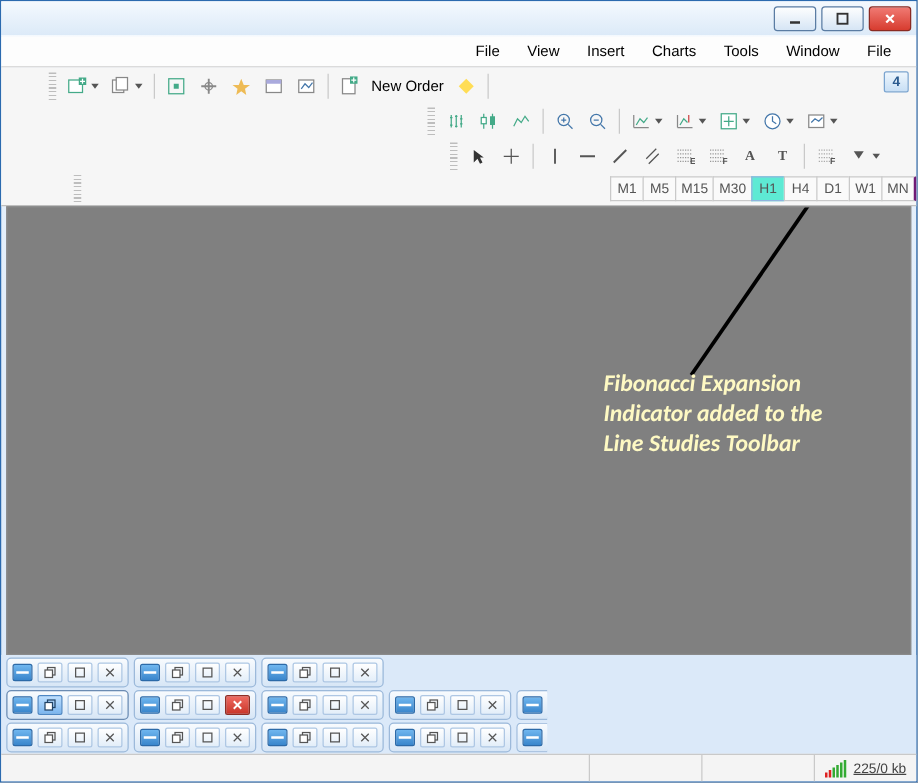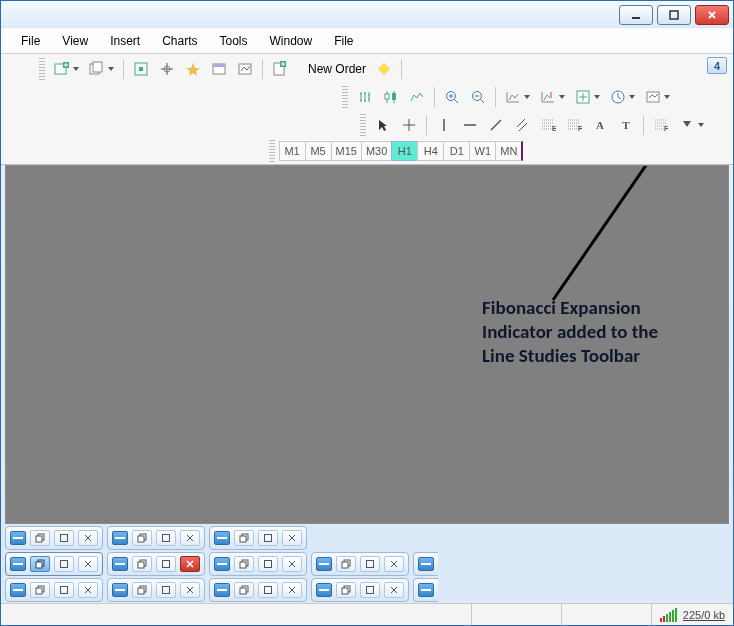--- a/index.html
+++ b/index.html
@@ -11,42 +11,42 @@
     display: flex; flex-direction: column; position: relative;
   }
   .titlebar {
     height: 28px; display: flex; justify-content: flex-end; align-items: center;
     padding: 2px 4px; background: linear-gradient(to bottom, #f4f9fe, #dceaf8);
     border-bottom:1px solid transparent;
   }
   .winbtn { width:34px; height:20px; margin-left:4px; border:1px solid #5a7ca3; border-radius:3px; display:flex; align-items:center; justify-content:center; background:linear-gradient(to bottom,#fdfefe,#d6e5f5); cursor:default;}
   .winbtn.close { background:linear-gradient(to bottom,#f07a73,#d73c2f); border-color:#8a2a22;}
   .winbtn svg { display:block; }
-  .menubar { height:22px; display:flex; align-items:center; padding:12px 10px; gap:2px; background:#fdfdfd; border-bottom:1px solid #d0d0d0;}
+  .menubar { height:22px; display:flex; align-items:center; padding:12px 10px; gap:2px; background:#fdfdfd; border-bottom:1px solid #d0d0d0;justify-content:flex-end;}
   .menuitem { padding:3px 10px; border-radius:2px;}
   .toolbar-area { background:#f6f6f6; border-bottom:1px solid #bfbfbf; padding:1px 0;}
   .tb-row { display:flex; align-items:center; height:28px; position:relative;}
   .tb-row.r1 { justify-content:flex-start; padding-left:38px;}
   .tb-row.r2 { justify-content:flex-end; padding-right:58px;}
   .tb-row.r3 { justify-content:flex-end; padding-right:24px;}
-  .tb-row.r4 { justify-content:center; padding-left:58px; height:24px;}
+  .tb-row.r4 { justify-content:space-between; padding-left:58px; height:24px;}
   .grip { width:6px; height:22px; margin-right:4px; background: repeating-linear-gradient(to bottom,#bdbdbd 0 1px,transparent 1px 3px);}
   .tbtn { min-width:24px; height:24px; border:1px solid transparent; border-radius:2px; display:flex; align-items:center; justify-content:center; margin:0 1px; background:transparent; position:relative; padding:0 3px;}
   .tbtn.withdrop { padding-right:12px;}
   .tbtn.withdrop::after { content:""; position:absolute; right:3px; top:50%; margin-top:-2px; border-left:3px solid transparent; border-right:3px solid transparent; border-top:4px solid #555;}
   .sep { width:1px; height:20px; background:#c9c9c9; margin:0 4px;}
-  .tbtn-text { display:flex; align-items:center; gap:20px; font-size:12px;}
+  .tbtn-text { display:flex; align-items:center; gap:9px; font-size:12px;}
   .ico { width:16px; height:16px; display:flex; align-items:center; justify-content:center; font-size:11px; font-weight:bold;}
   .ico svg{display:block;}
   .timeframes { display:flex; align-items:center; font-size:11px; color:#555;}
   .tf { min-width:26px; height:20px; border:1px solid #c9c9c9; border-right:none; display:flex; align-items:center; justify-content:center; background:#fafafa; padding:0 4px;}
   .tf:last-child{border-right:2px solid #701a75;}
   .tf.selected{ background:#5eead4; border-color:#8fb4dd; position:relative; z-index:1;}
   .content { flex:1; background:#808080; position:relative; border:1px solid #8a8a8a; margin:0 4px; overflow:hidden;}
-  .annotation { position:absolute; right:70px; top:130px; font-family:Calibri, Arial, sans-serif; font-size:19px; font-weight:bold; color:#0f172a; line-height:1.25;}
+  .annotation { position:absolute; right:70px; top:130px; font-family:Calibri, Arial, sans-serif; font-size:19px; font-weight:bold; color:#fef9c3; line-height:1.25;font-style:italic;}
   .pointer-line { position:absolute; }
   .tabs-region { background:#dbe9f9; padding:2px 4px 1px 4px; display:flex; flex-direction:column; gap:2px;}
   .tab-row { display:flex; gap:4px;}
   .tabgroup { display:flex; align-items:center; height:24px; background:linear-gradient(to bottom,#f8fbfe,#d7e6f6); border:1px solid #9cb9da; border-radius:4px; padding:0 4px; gap:4px;}
   .tabgroup.dark{ border-color:#6b8bb2;}
   .tabgroup.trunc{ min-width:18px; border-right:none; border-top-right-radius:0; border-bottom-right-radius:0;}
   .tabbtn { width:20px; height:16px; border:1px solid #aec7e4; border-radius:2px; display:flex; align-items:center; justify-content:center; background:linear-gradient(to bottom,#fff,#e3eef9);}
   .tabbtn.x.red{ background:linear-gradient(to bottom,#ef6b62,#c9362a); border-color:#8d2d24;}
   .tabbtn.sel{ background:linear-gradient(to bottom,#bfe0ff,#7ab5ef); border-color:#4d87c4;}
   .tabbtn svg{display:block;}

